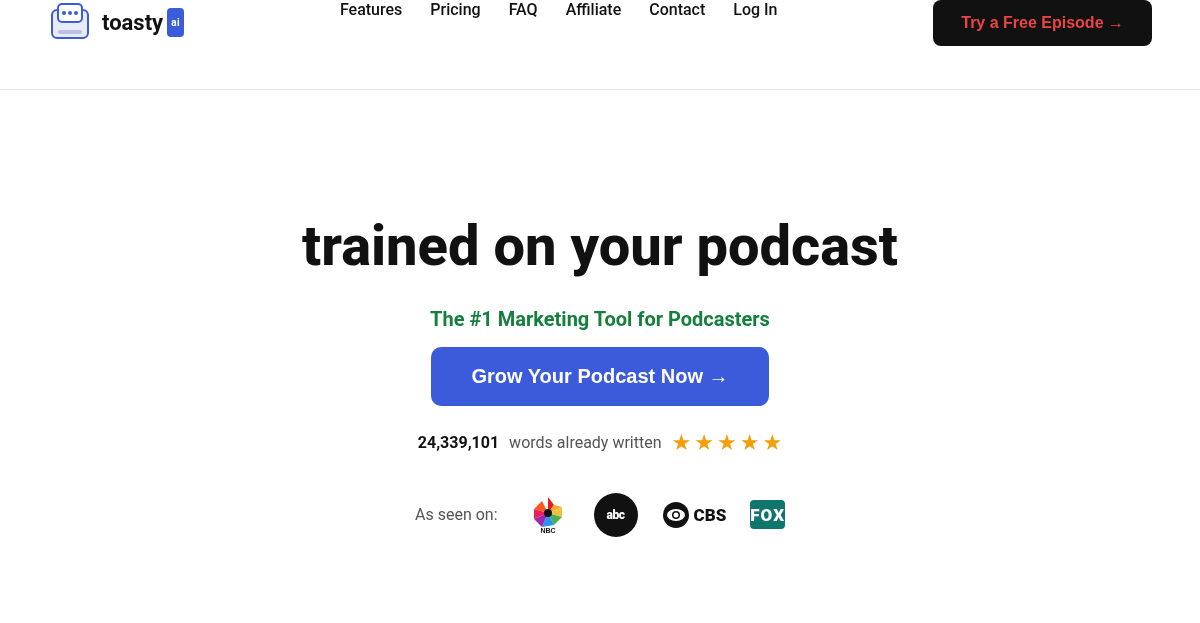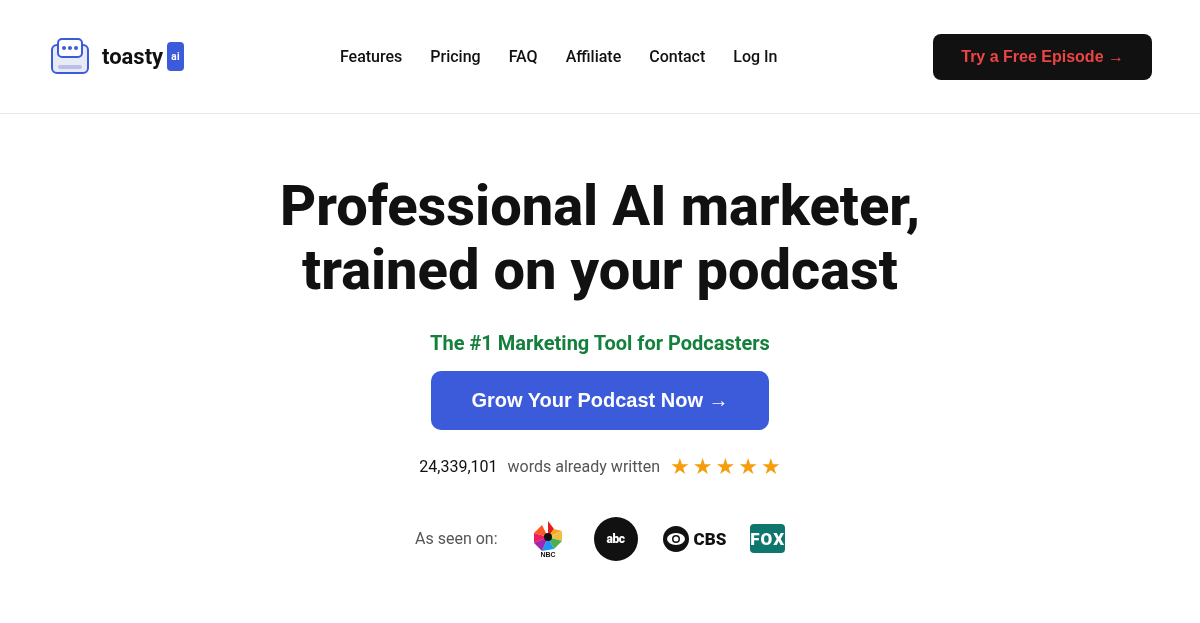--- a/index.html
+++ b/index.html
@@ -13,24 +13,24 @@
       background: #ffffff;
       color: #111111;
       width: 1200px;
       min-height: 623px;
       overflow-x: hidden;
     }
 
     
     header {
       display: flex;
-      align-items: center;
+      align-items: flex-start;
       justify-content: space-between;
       padding: 0 48px;
-      height: 114px;
+      height: 90px;
       border-bottom: 1px solid #e5e7eb;
     }
 
     .logo-area {
       display: flex;
       align-items: center;
       gap: 10px;
       text-decoration: none;
       color: #111;
     }
@@ -137,21 +137,21 @@
     .words-row {
       display: flex;
       align-items: center;
       gap: 10px;
       font-size: 16px;
       color: #555;
       margin-bottom: 36px;
     }
 
     .words-count {
-      font-weight: 400;
+      font-weight: 700;
       color: #111;
     }
 
     .stars {
       display: flex;
       gap: 3px;
     }
 
     .star {
       color: #f59e0b;
@@ -245,21 +245,21 @@
     <a href="#">Affiliate</a>
     <a href="#">Contact</a>
     <a href="#">Log In</a>
   </nav>
 
   <button class="cta-button-nav">Try a Free Episode →</button>
 </header>
 
 <section class="hero">
   <h1 class="hero-title">
-    <span>Professional AI marketer,</span><br>
+    <br>
     <span>trained on your podcast</span>
   </h1>
 
   <p class="hero-subtitle">The #1 Marketing Tool for Podcasters</p>
 
   <button class="cta-button-hero">Grow Your Podcast Now →</button>
 
   <div class="words-row">
     <span class="words-count">24,339,101</span>
     <span>words already written</span>

